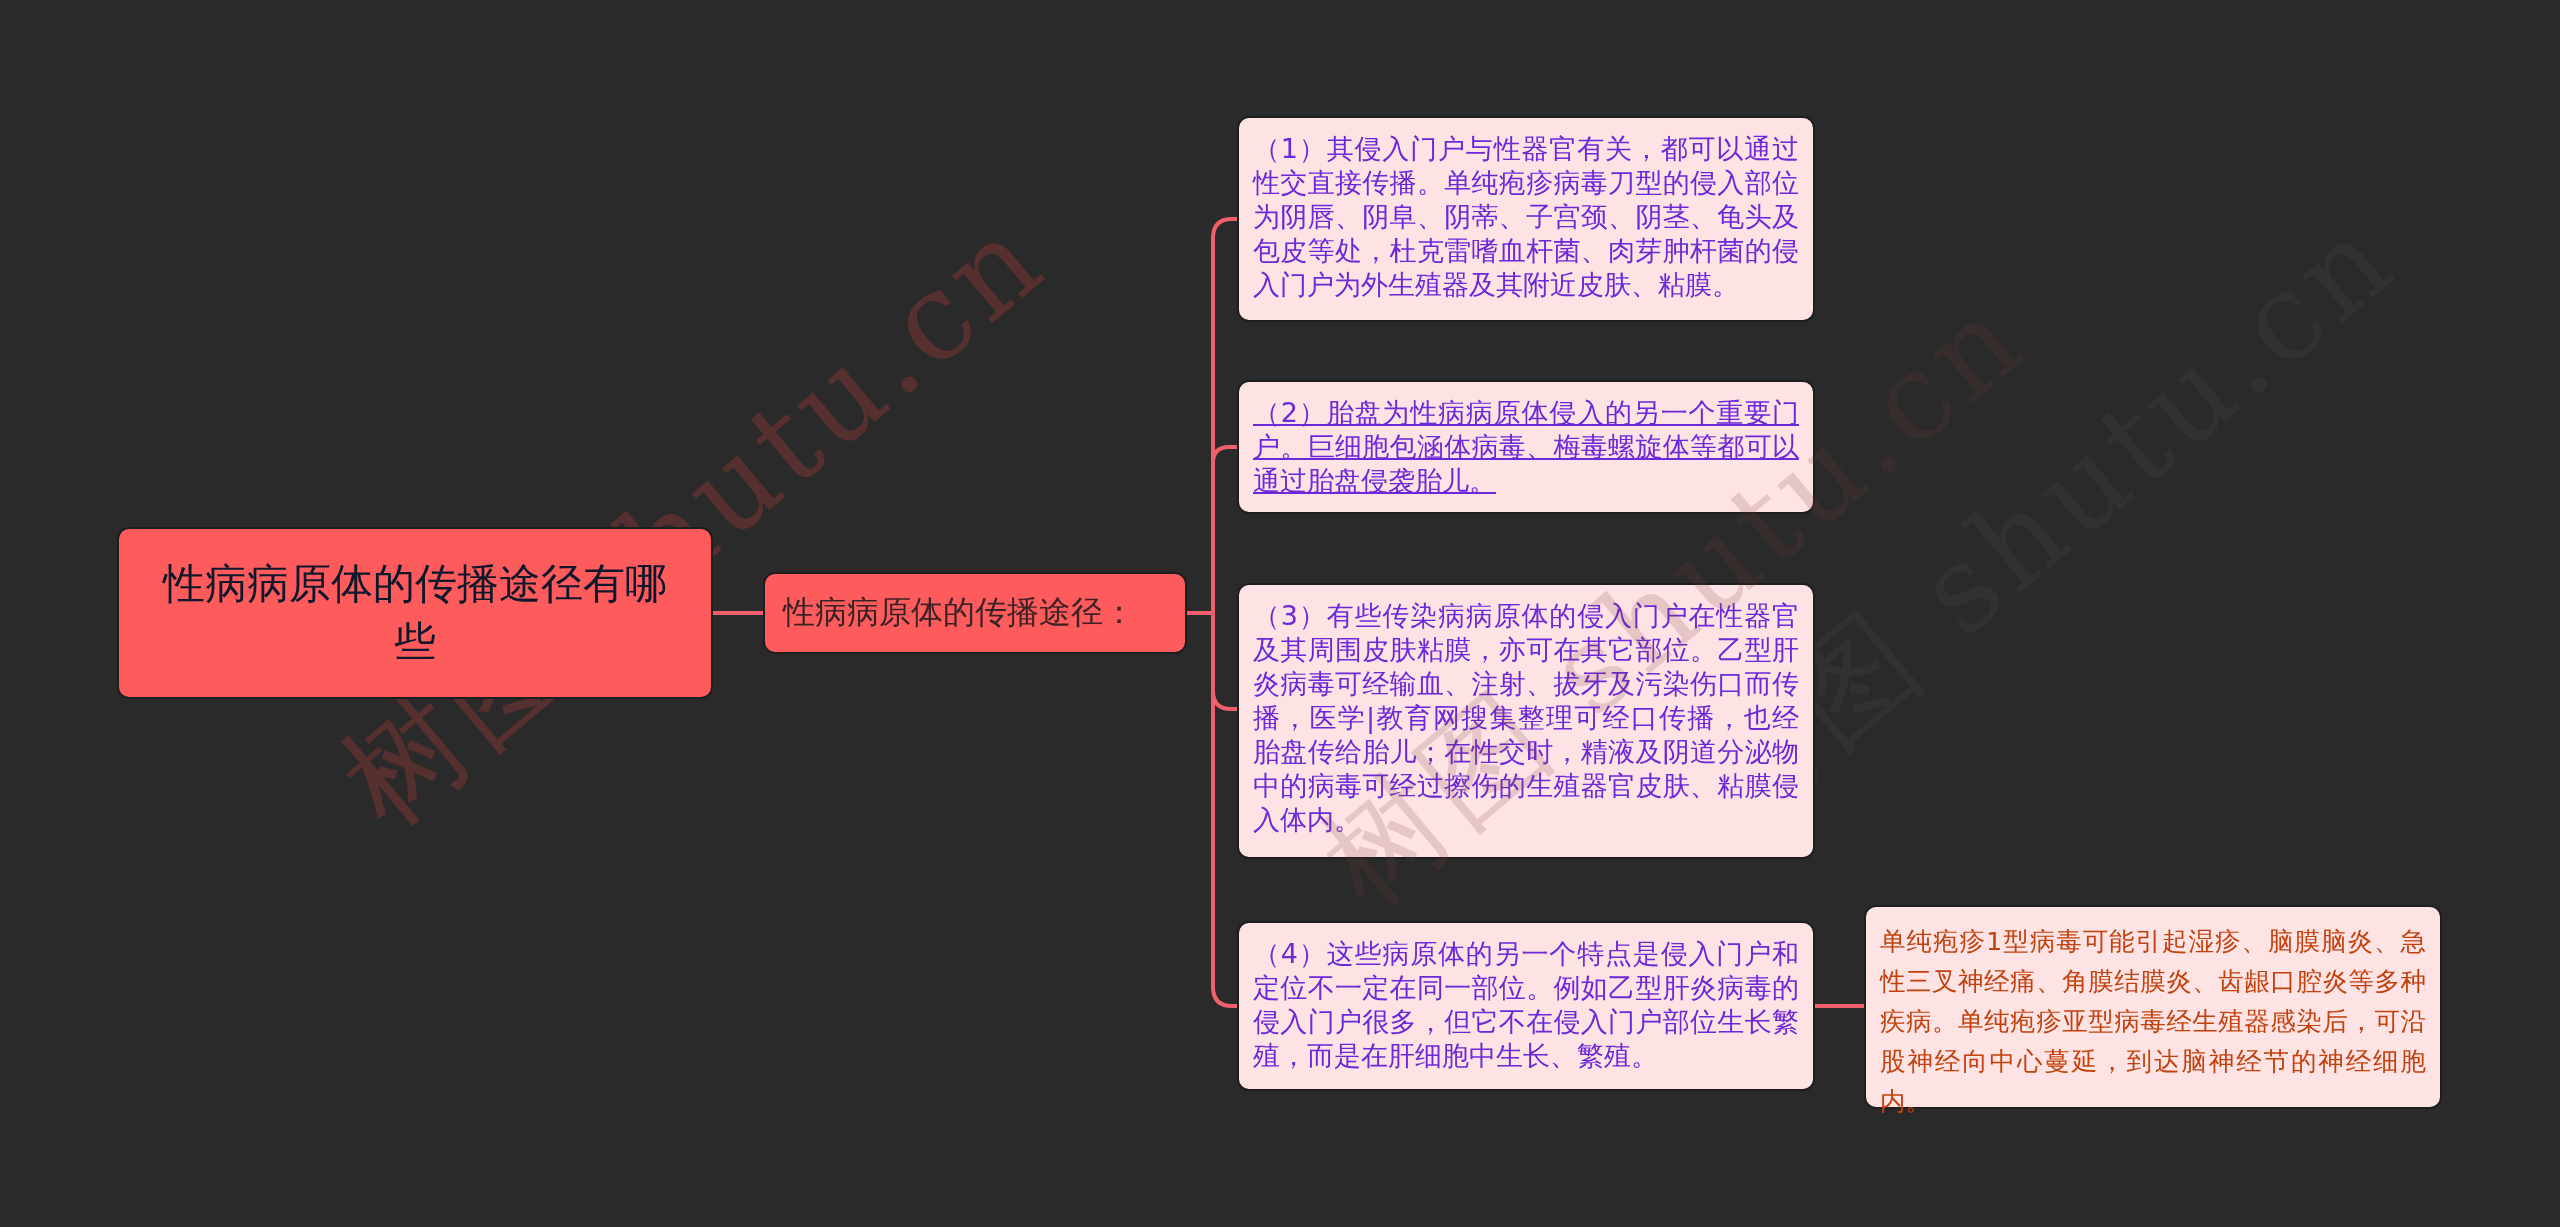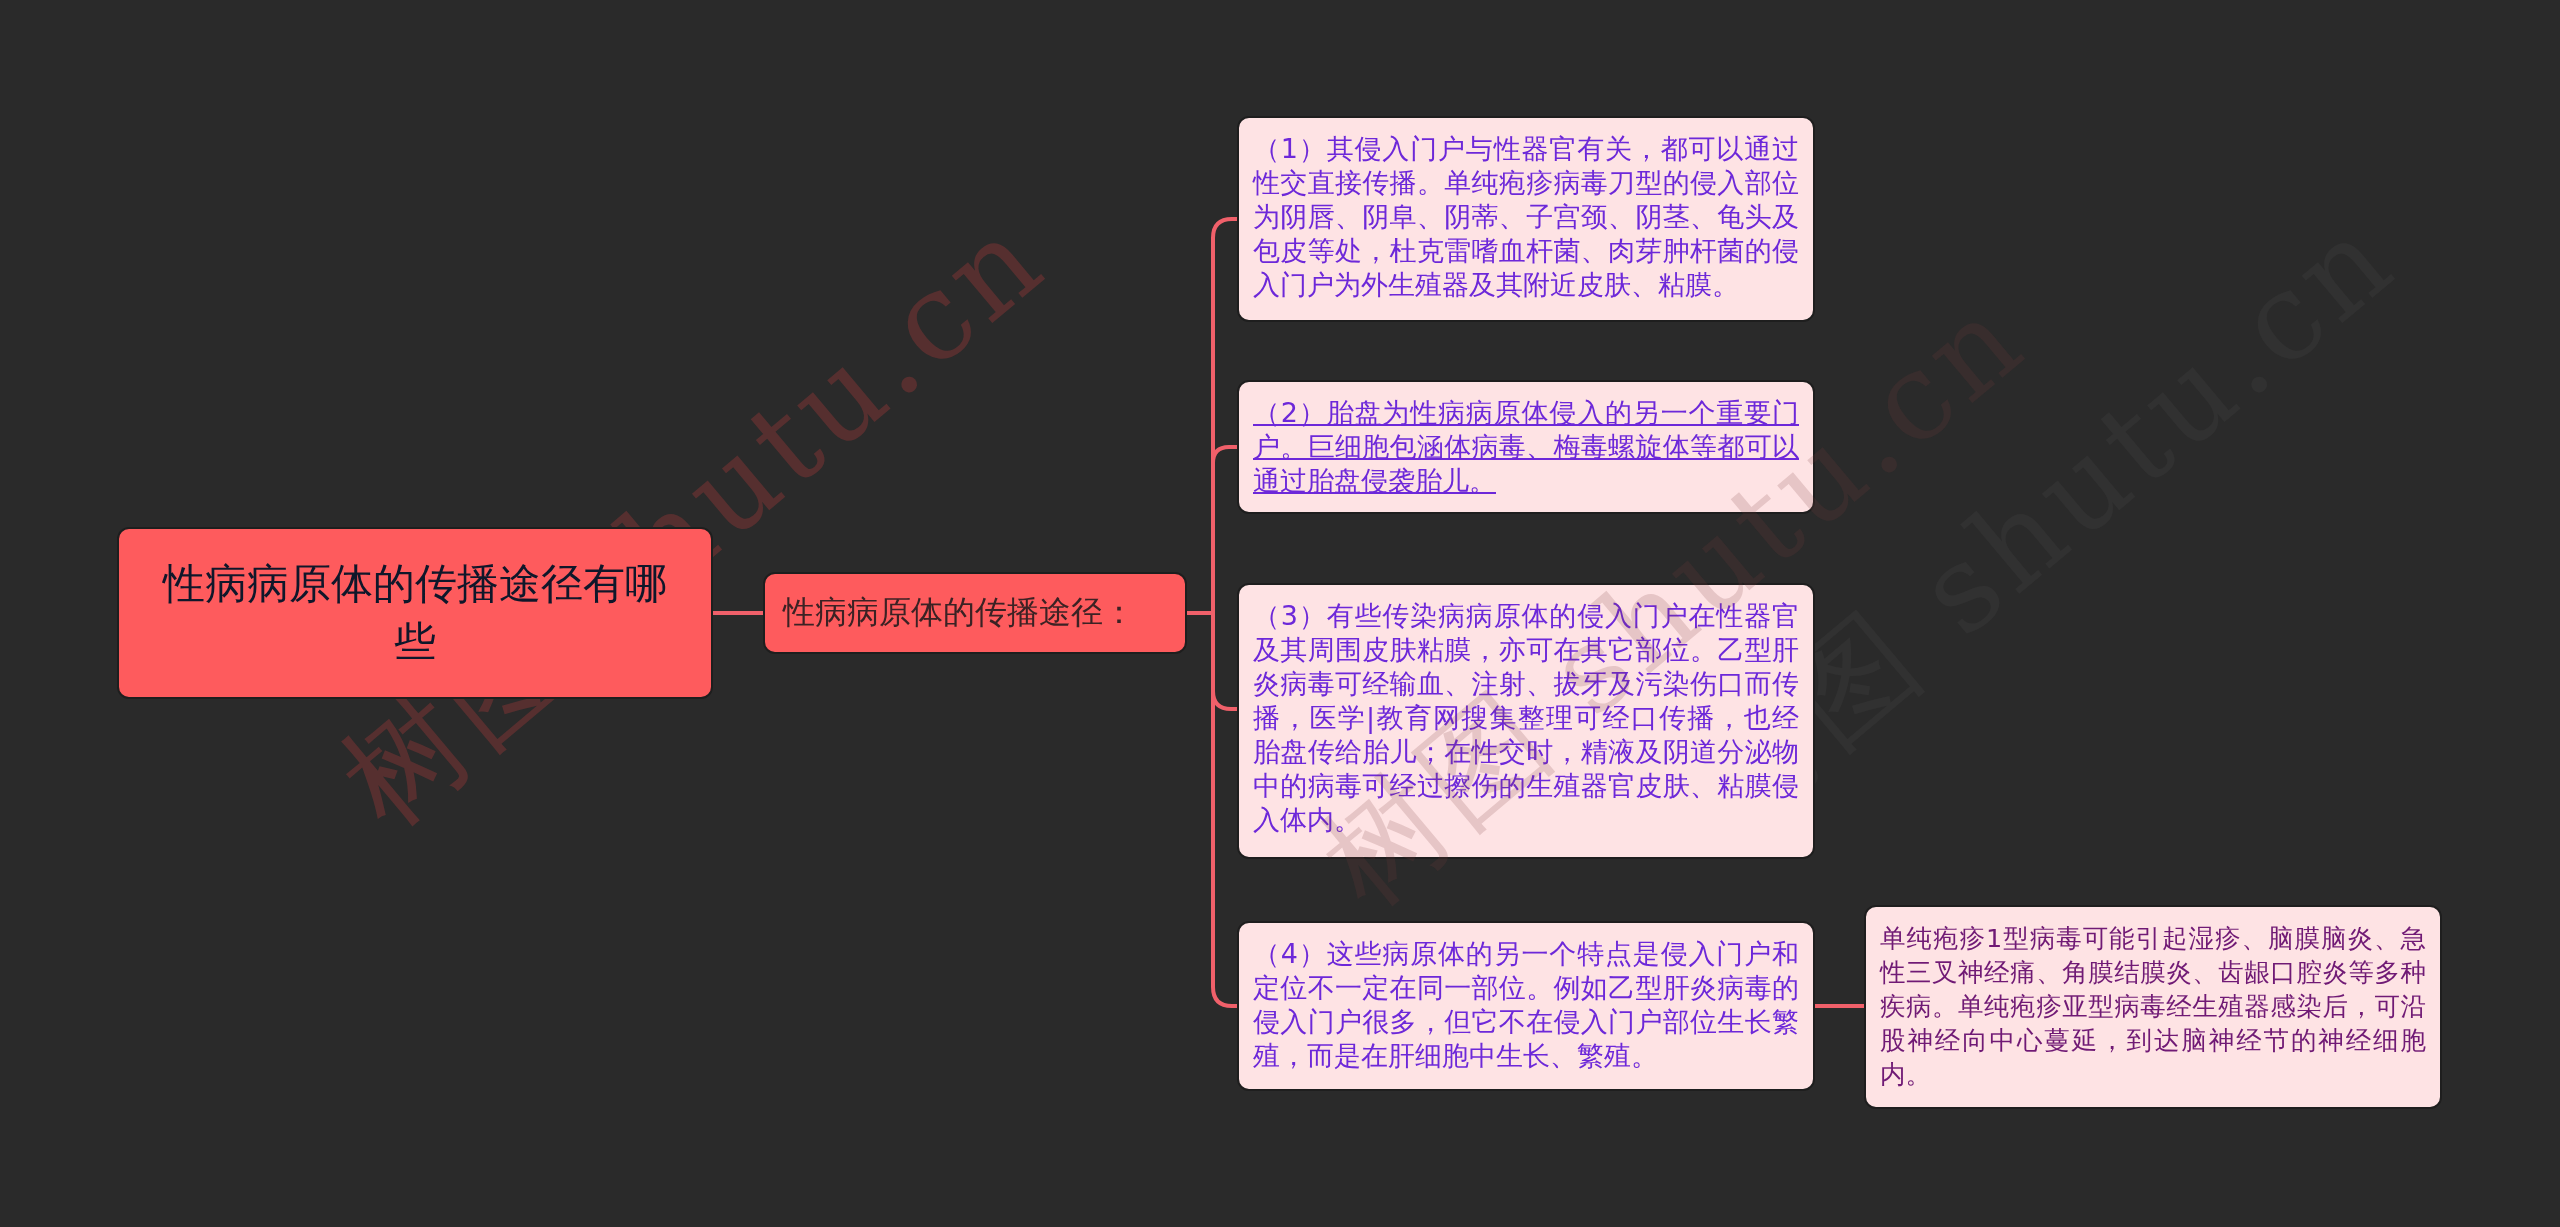--- a/index.html
+++ b/index.html
@@ -74,23 +74,23 @@
     .leaf-2 { top: 380px; height: 134px; text-decoration: underline; }
     .leaf-3 { top: 583px; height: 276px; }
     .leaf-4 { top: 921px; height: 170px; }
     .detail-node {
       left: 1864px;
       top: 905px;
       width: 578px;
       height: 204px;
       background: #fee3e4;
       border: 2px solid #1e1e1e;
-      color: #701a75;
+      color: #c2410c;
       font-size: 25.5px;
-      line-height: 34px;
+      line-height: 40px;
       padding: 14px 14px 12px 14px;
       text-align: justify;
       word-break: break-all;
     }
     .watermark {
       position: absolute;
       font-size: 120px;
       font-family: "DejaVu Serif", serif;
       letter-spacing: 6px;
       transform: rotate(-40deg);

